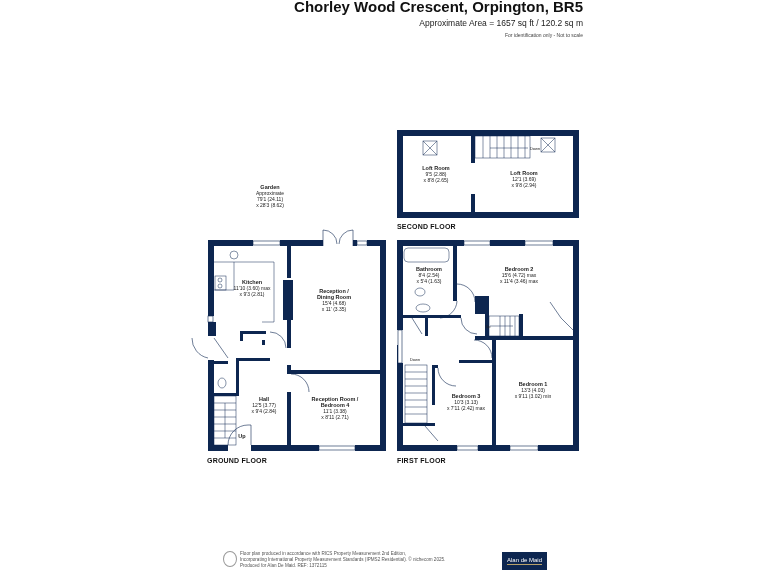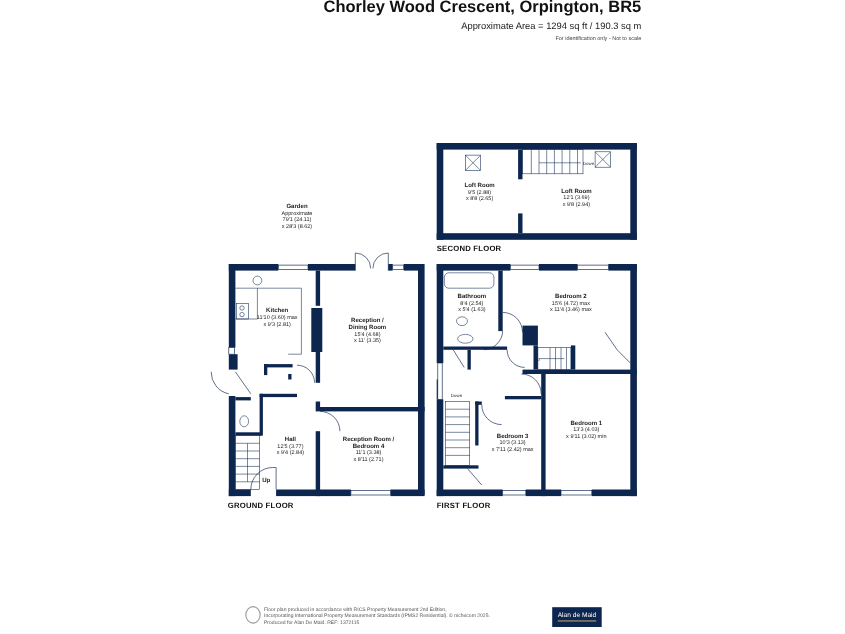--- a/index.html
+++ b/index.html
@@ -14,21 +14,21 @@
   .floor-lbl { position:absolute; font-size:7px; font-weight:bold; color:#111; letter-spacing:0.2px; }
   .footer-text { position:absolute; left:240px; top:551px; font-size:4.6px; line-height:6px; color:#555; width:240px; }
   .footer-icon { position:absolute; left:223px; top:551px; width:14px; height:16px; border:1px solid #999; border-radius:50%; box-sizing:border-box; }
   .brand { position:absolute; left:502px; top:552px; width:45px; height:18px; background:#0d2650; color:#fff; font-size:6px; display:flex; align-items:center; justify-content:center; }
   .brand span { border-bottom:1px solid #b8a16a; padding-bottom:1px; }
 </style>
 </head>
 <body>
 
 <div class="title">Chorley Wood Crescent, Orpington, BR5</div>
-<div class="subtitle">Approximate Area = 1294 sq ft / 190.3 sq m</div>
+<div class="subtitle">Approximate Area = 1657 sq ft / 120.2 sq m</div>
 <div class="note">For identification only - Not to scale</div>
 
 <svg class="plan" width="768" height="576" viewBox="0 0 768 576">
   <g fill="#0d2650" stroke="none">
 
     <g>
       <rect x="397" y="130" width="182" height="6"></rect>
       <rect x="397" y="212" width="182" height="6"></rect>
       <rect x="397" y="130" width="6" height="88"></rect>
       <rect x="573" y="130" width="6" height="88"></rect>

